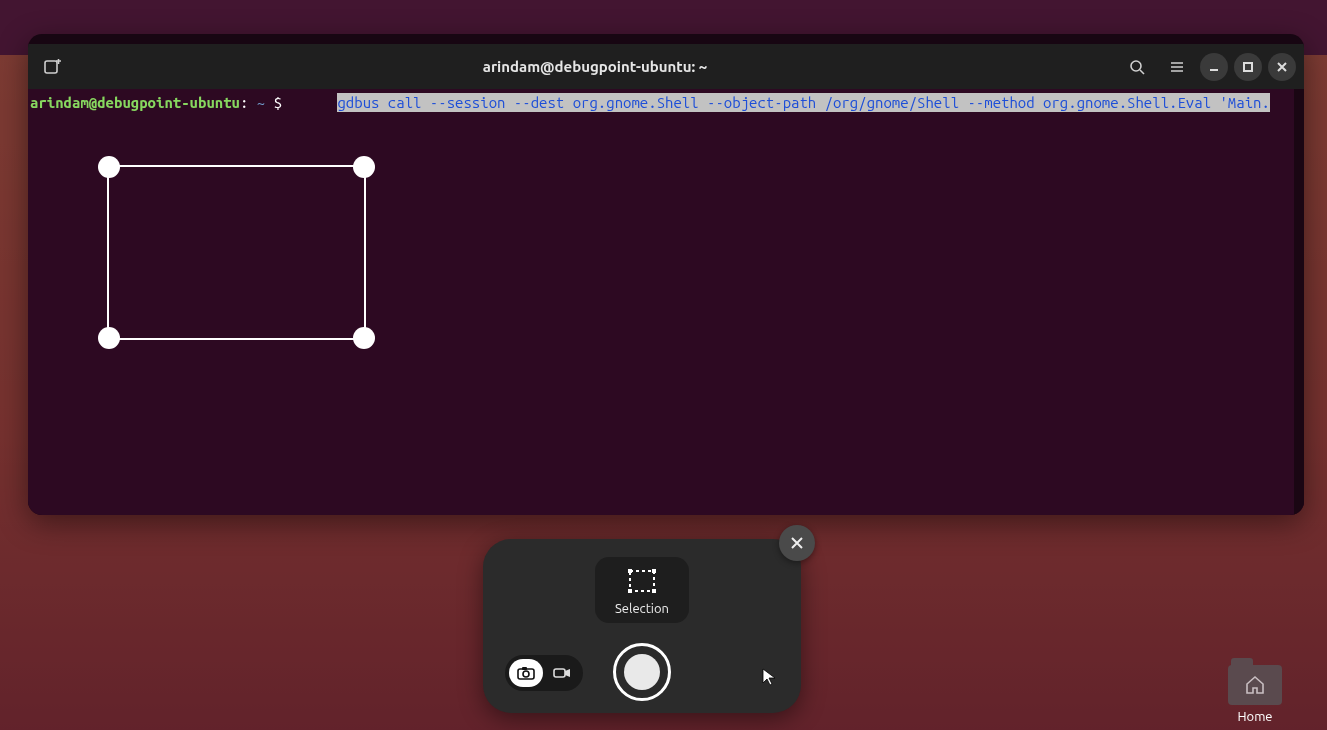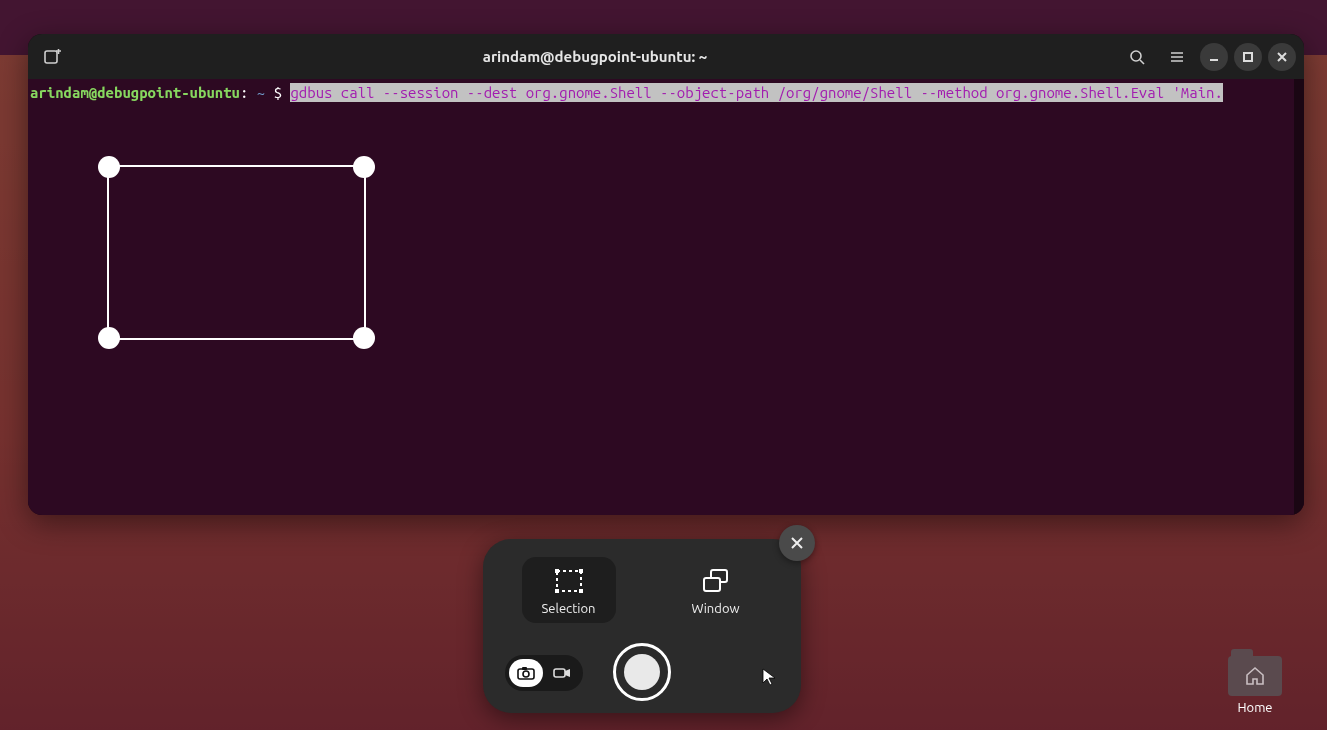--- a/index.html
+++ b/index.html
@@ -23,38 +23,38 @@
     width:1327px;
     height:730px;
   }
   .overlay{position:absolute;inset:0;background:var(--dark-overlay);}
   
   .terminal-window{
     position:absolute;left:28px;top:34px;width:1276px;height:481px;
     border-radius:14px;overflow:hidden;background:#170612;
     box-shadow:0 8px 30px rgba(0,0,0,0.45);
   }
-  .titlebar{height:45px;background:#1f1f1f;display:flex;align-items:center;justify-content:space-between;padding:0 8px;color:#e6e6e6;font-size:15px;}
+  .titlebar{height:45px;background:#1f1f1f;display:flex;align-items:center;justify-content:space-between;padding:0 8px;color:#e6e6e6;font-size:15px;margin-top:10px;}
   .titlebar-left,.titlebar-right{display:flex;align-items:center;gap:6px;}
   .title-btn{width:34px;height:34px;border-radius:8px;display:flex;align-items:center;justify-content:center;color:#d0d0d0;}
   .circ-btn{width:28px;height:28px;border-radius:50%;background:#3a3a3a;display:flex;align-items:center;justify-content:center;}
   .circ-btn svg{width:12px;height:12px;fill:none;stroke:#ddd;stroke-width:2;}
   .window-title{flex:1;text-align:center;font-weight:600;}
   .term-body{
     position:relative;
     height:calc(100% - 45px);
     background:var(--terminal-bg);
     font-family:"Ubuntu Mono","DejaVu Sans Mono",monospace;
     font-size:15px;line-height:19px;color:#fff;padding:4px 2px;
   }
   .term-line{white-space:pre;}
   .prompt-userhost{color:var(--prompt-green);font-weight:bold;margin-top:20px;}
   .prompt-colon{color:#fff;}
   .prompt-path{color:#729fcf;}
-  .cmd-seg{background:var(--sel);color:#a21caf;padding:1px 0;}
+  .cmd-seg{background:var(--sel);color:#1d4ed8;padding:1px 0;margin-left:47px;}
   .scrollbar-gutter{position:absolute;top:0;right:0;bottom:0;width:10px;background:#1a0613;}
 
   
   .sel-rect{position:absolute;border:2px solid #fff;box-shadow:0 0 0 1000px rgba(0,0,0,0.0);border-radius:2px;}
   .sel-handle{position:absolute;width:22px;height:22px;border-radius:50%;background:#fff;}
   .h-tl{left:-11px;top:-11px;} .h-tr{right:-11px;top:-11px;}
   .h-bl{left:-11px;bottom:-11px;} .h-br{right:-11px;bottom:-11px;}
 
   
   .shot-panel{
@@ -83,21 +83,21 @@
   .pill-item.active{background:#fff;color:#111;}
   .capture-btn{
     width:52px;height:52px;border-radius:50%;border:3px solid #fff;display:flex;align-items:center;justify-content:center;
   }
   .capture-inner{width:36px;height:36px;border-radius:50%;background:#e9e9e9;}
 
   .cursor{position:absolute;left:762px;top:668px;}
   .cursor svg{width:14px;height:18px;}
 
   
-  .desktop-icon{position:absolute;right:28px;bottom:16px;width:88px;text-align:center;color:#fff;font-size:13px;}
+  .desktop-icon{position:absolute;right:28px;bottom:7px;width:88px;text-align:center;color:#fff;font-size:13px;}
   .desktop-icon .folder{width:54px;height:40px;margin:0 auto 4px;position:relative;background:#5a4a4e;border-radius:4px;}
   .desktop-icon .folder:before{content:"";position:absolute;left:3px;top:-7px;width:22px;height:10px;background:#5a4a4e;border-radius:3px 3px 0 0;}
   .desktop-icon .home-glyph{position:absolute;inset:0;display:flex;align-items:center;justify-content:center;color:#c9bfc2;}
 </style>
 </head>
 <body>
 
 <div class="overlay"></div>
 
 <div class="terminal-window">
@@ -163,27 +163,20 @@
     <div class="mode active">
       <svg viewBox="0 0 34 28">
         <rect x="5" y="4" width="24" height="20" fill="none" stroke="#fff" stroke-width="2" stroke-dasharray="3 3"></rect>
         <rect x="3" y="2" width="4" height="4" fill="#fff"></rect>
           <rect x="27" y="2" width="4" height="4" fill="#fff"></rect>
         <rect x="3" y="22" width="4" height="4" fill="#fff"></rect>
           <rect x="27" y="22" width="4" height="4" fill="#fff"></rect>
       </svg>
       <div>Selection</div>
     </div>
-    <div class="mode">
-      <svg viewBox="0 0 34 28">
-        <rect x="12" y="3" width="16" height="12" rx="2" fill="none" stroke="#fff" stroke-width="2"></rect>
-        <rect x="5" y="11" width="16" height="13" rx="2" fill="#2b2b2b" stroke="#fff" stroke-width="2"></rect>
-      </svg>
-      <div>Window</div>
-    </div>
   </div>
 
   <div class="toggle-pill">
     <div class="pill-item active">
       <svg width="18" height="14" viewBox="0 0 18 14">
           <rect x="1" y="3" width="16" height="10" rx="2" fill="none" stroke="#111" stroke-width="1.6"></rect>
           <circle cx="9" cy="8" r="3" fill="none" stroke="#111" stroke-width="1.6"></circle>
           <rect x="5" y="1" width="5" height="3" rx="1" fill="#111"></rect>
         </svg>
     </div>

